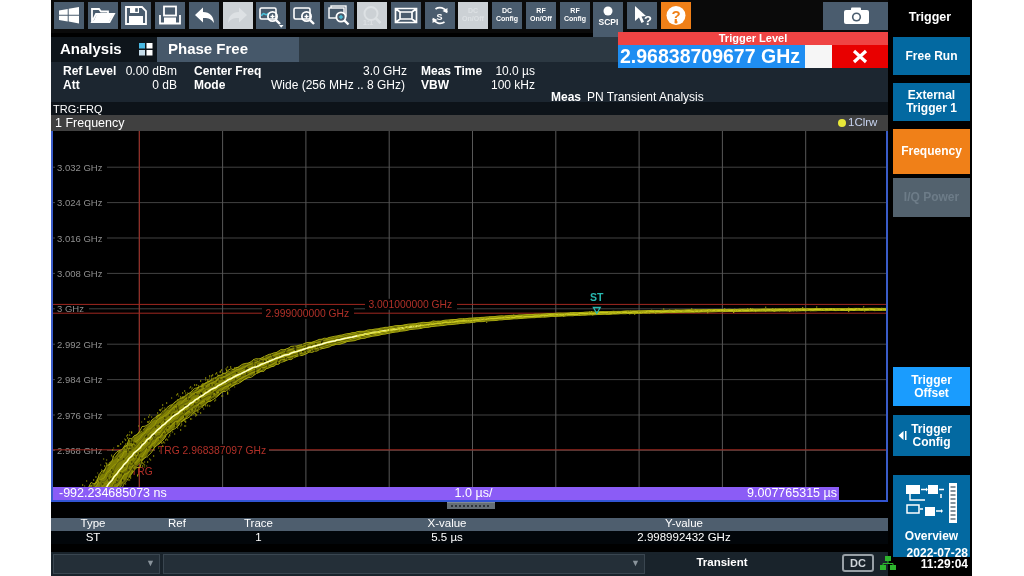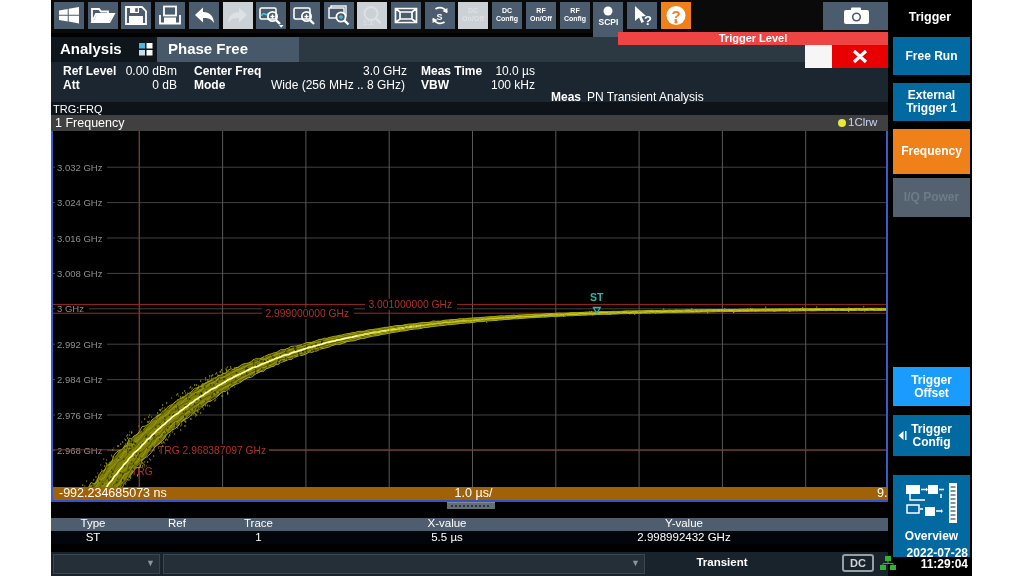--- a/index.html
+++ b/index.html
@@ -136,20 +136,21 @@
       <span class="ab" style="left:428px;top:2px;width:56px;text-align:right">10.0 µs</span>
  <b class="ab" style="left:370px;top:16px">VBW</b>
       <span class="ab" style="left:428px;top:16px;width:56px;text-align:right">100 kHz</span>
  <b class="ab" style="left:500px;top:28px">Meas</b>
       <span class="ab" style="left:536px;top:28px">PN Transient Analysis</span>
 </div>
 <div class="ab" style="left:2px;top:103px;color:#fff;font-size:11px">TRG:FRQ</div>
 
 <div class="ab" style="left:567px;top:32px;width:270px;height:36px">
  <div class="ab" style="left:0;top:0;width:270px;height:13px;background:#ef4444;color:#fff;font-weight:bold;font-size:11px;text-align:center">Trigger Level</div>
+ <div class="ab" style="left:0;top:13px;width:187px;height:23px;background:#1f8ef2;color:#fff;font-weight:bold;font-size:19.5px;line-height:23px;padding-left:2px;white-space:nowrap">2.96838709677 GHz</div>
  <div class="ab" style="left:187px;top:13px;width:27px;height:23px;background:#f6f6f6"></div>
  <div class="ab" style="left:214px;top:13px;width:56px;height:23px;background:#e80000;color:#fff;text-align:center"><svg width="56" height="23">
           <path d="M22 6 L34 17 M34 6 L22 17" stroke="#fff" stroke-width="3.2"></path>
         </svg></div>
 </div>
 
 <div class="ab" style="left:0;top:115px;width:837px;height:16px;background:#404040;color:#fff;font-size:12.5px">
  <span class="ab" style="left:4px;top:1px">1 Frequency</span>
  <span class="ab" style="left:787px;top:4px;width:8px;height:8px;border-radius:50%;background:#e8e838"></span>
  <span class="ab" style="left:797px;top:1px;font-size:11.5px;color:#c8d4f0">1Clrw</span>
@@ -228,21 +229,21 @@
 <polyline points="0,438.3 3,433.2 5,428.7 8,424.2 10,419.2 13,414.4 15,410.2 18,405.8 20,401.6 23,397.3 25,393.3 28,389.2 30,385.1 33,381.1 35,377.3 38,373.6 41,369.8 43,366.4 46,362.8 48,359.3 51,355.5 53,352.3 56,349.3 58,345.9 61,342.7 63,339.7 66,336.5 68,333.5 71,330.6 73,327.6 76,324.9 78,321.9 81,319.6 84,317.0 86,314.2 89,311.6 91,308.8 94,306.8 96,304.2 99,301.6 101,299.3 104,297.1 106,294.8 109,292.7 111,290.6 114,288.2 116,286.1 119,284.1 122,282.3 124,280.3 127,278.3 129,276.4 132,274.7 134,272.6 137,271.1 139,269.1 142,267.4 144,265.8 147,264.3 149,262.5 152,260.7 154,259.3 157,257.6 160,256.4 162,254.8 165,253.3 167,252.0 170,250.4 172,248.9 175,247.7 177,246.4 180,244.9 182,243.9 185,242.8 187,241.6 190,240.3 192,239.1 195,237.6 197,236.5 200,235.8 203,234.7 205,233.4 208,232.5 210,231.5 213,230.4 215,229.5 218,228.3 220,227.3 223,226.5 225,225.6 228,224.4 230,223.8 233,223.3 235,222.2 238,221.2 241,220.5 243,219.7 246,218.9 248,218.1 251,217.2 253,216.4 256,215.9 258,215.1 261,214.4 263,213.8 266,213.1 268,212.3 271,211.5 273,211.0 276,210.4 279,209.9 281,209.0 284,208.7 286,208.1 289,207.3 291,207.0 294,206.4 296,206.1 299,205.4 301,204.9 304,204.3 306,204.0 309,203.2 311,203.0 314,202.5 316,201.7 319,201.4 322,201.2 324,200.7 327,200.1 329,199.7 332,199.4 334,198.7 337,198.5 339,198.3 342,197.5 344,197.5 347,197.2 349,196.5 352,196.1 354,195.9 357,195.6 360,195.3 362,194.9 365,194.4" fill="none" stroke="#ffffd8" stroke-width="1.2"></polyline>
 <polyline points="301,204.9 304,204.7 306,204.2 309,203.5 311,202.8 314,202.2 316,201.9 319,201.8 322,201.3 324,200.2 327,200.5 329,200.2 332,199.1 334,199.0 337,198.2 339,198.1 342,197.7 344,197.4 347,197.0 349,196.5 352,196.4 354,195.2 357,195.2 360,195.2 362,194.9 365,194.7" fill="none" stroke="#d8d828" stroke-width="1.2"></polyline>
 <path d="M700 178.8h1.3 M706 179.3h1.3 M772 178.1h1.3 M801 177.8h1.3 M582 181.6h1.3 M485 183.7h1.3 M667 179.1h1.3 M340 197.4h1.3 M819 178.3h1.3 M693 179.4h1.3 M776 177.7h1.3 M740 179.8h1.3 M709 176.2h1.3 M413 189.8h1.3 M337 199.7h1.3 M808 180.0h1.3 M358 195.9h1.3 M351 197.0h1.3 M728 178.5h1.3 M765 178.2h1.3 M419 187.9h1.3 M670 178.9h1.3 M433 186.1h1.3 M457 184.1h1.3 M488 185.5h1.3 M433 188.1h1.3 M818 179.6h1.3 M419 188.6h1.3 M449 185.3h1.3 M647 180.1h1.3 M410 190.9h1.3 M746 176.7h1.3 M627 179.8h1.3 M681 179.4h1.3 M374 195.6h1.3 M585 181.2h1.3 M639 178.7h1.3 M696 178.0h1.3 M728 177.7h1.3 M333 198.1h1.3 M522 183.5h1.3 M374 193.3h1.3 M659 179.7h1.3 M382 190.9h1.3 M677 181.5h1.3 M418 188.3h1.3 M831 176.7h1.3 M655 179.2h1.3 M571 181.9h1.3 M448 186.3h1.3 M704 178.9h1.3 M343 199.6h1.3 M668 178.5h1.3 M780 179.2h1.3 M760 176.0h1.3 M508 183.6h1.3 M482 184.0h1.3 M804 179.1h1.3 M826 178.3h1.3 M655 178.8h1.3 M653 179.6h1.3 M828 178.2h1.3 M598 180.3h1.3 M362 194.0h1.3 M792 177.1h1.3 M465 184.8h1.3 M646 179.3h1.3 M554 180.8h1.3 M820 178.8h1.3 M514 181.7h1.3 M635 177.9h1.3 M393 189.9h1.3 M497 182.8h1.3 M781 178.0h1.3 M697 179.7h1.3 M424 188.2h1.3 M823 179.1h1.3 M333 199.0h1.3 M356 195.7h1.3 M709 180.2h1.3 M745 178.8h1.3 M385 192.5h1.3 M351 195.9h1.3 M619 179.1h1.3 M807 177.9h1.3 M733 180.4h1.3 M559 181.8h1.3 M607 178.0h1.3 M384 190.9h1.3 M685 179.7h1.3 M487 183.7h1.3 M820 179.0h1.3 M751 178.9h1.3 M352 195.7h1.3 M507 185.2h1.3 M498 183.6h1.3 M651 181.8h1.3 M431 188.3h1.3 M821 178.9h1.3 M510 183.7h1.3 M716 177.9h1.3 M807 178.0h1.3 M660 180.0h1.3 M719 177.9h1.3 M723 179.9h1.3 M737 178.9h1.3 M626 180.2h1.3 M783 178.4h1.3 M807 175.9h1.3 M587 181.3h1.3 M446 187.7h1.3 M792 180.6h1.3 M492 185.0h1.3 M768 178.6h1.3 M454 186.6h1.3 M396 190.6h1.3 M347 196.8h1.3 M694 177.5h1.3 M591 180.9h1.3 M401 192.0h1.3 M732 179.1h1.3 M744 177.7h1.3 M449 186.2h1.3 M717 180.0h1.3 M523 184.2h1.3 M533 181.1h1.3 M539 181.4h1.3 M532 182.4h1.3 M535 183.1h1.3 M502 183.9h1.3 M652 180.0h1.3 M737 179.8h1.3 M467 186.2h1.3 M613 179.1h1.3 M358 195.9h1.3 M664 179.1h1.3 M552 181.5h1.3 M826 178.4h1.3 M767 178.5h1.3 M789 178.3h1.3 M783 179.4h1.3 M578 183.2h1.3 M642 179.6h1.3 M731 179.3h1.3 M516 182.3h1.3 M557 180.4h1.3 M533 181.2h1.3 M389 190.3h1.3 M669 179.4h1.3 M411 189.4h1.3 M593 182.0h1.3 M585 181.3h1.3 M779 178.9h1.3 M739 178.3h1.3 M709 178.5h1.3 M652 180.6h1.3 M445 187.2h1.3 M428 188.8h1.3 M368 194.9h1.3 M499 182.8h1.3 M466 185.4h1.3 M573 182.9h1.3 M538 183.1h1.3 M418 191.0h1.3 M677 179.3h1.3 M423 189.2h1.3 M347 198.6h1.3 M430 191.2h1.3 M753 179.4h1.3 M741 178.2h1.3 M565 181.5h1.3 M767 177.9h1.3 M782 178.1h1.3 M416 189.3h1.3 M693 178.7h1.3 M348 197.3h1.3 M595 179.2h1.3 M714 179.2h1.3 M805 177.6h1.3 M776 178.2h1.3 M364 196.1h1.3 M628 179.6h1.3 M735 179.0h1.3 M562 182.2h1.3 M606 181.6h1.3 M582 182.0h1.3 M348 196.4h1.3 M339 197.4h1.3 M808 179.4h1.3 M718 180.3h1.3 M574 180.1h1.3 M769 179.6h1.3 M413 189.4h1.3 M564 182.1h1.3 M572 180.6h1.3 M754 179.7h1.3 M533 183.6h1.3 M535 180.5h1.3 M599 182.2h1.3 M592 181.1h1.3 M678 178.3h1.3 M372 194.6h1.3 M806 177.4h1.3 M642 180.7h1.3 M536 183.9h1.3 M430 187.6h1.3 M433 187.1h1.3 M668 177.9h1.3 M502 183.1h1.3 M414 191.2h1.3 M427 187.2h1.3 M699 180.6h1.3 M511 184.3h1.3 M791 178.1h1.3 M627 180.8h1.3 M333 199.1h1.3 M369 194.2h1.3 M576 182.0h1.3 M532 183.1h1.3 M333 198.6h1.3 M813 178.6h1.3 M344 197.6h1.3 M751 178.5h1.3 M393 190.7h1.3 M685 179.2h1.3 M428 188.1h1.3 M679 179.5h1.3 M599 179.5h1.3 M407 188.0h1.3 M556 182.5h1.3 M652 179.9h1.3 M683 178.4h1.3 M735 179.6h1.3 M671 179.1h1.3 M592 180.0h1.3 M424 189.8h1.3 M484 185.7h1.3 M427 188.0h1.3 M409 190.8h1.3 M395 191.7h1.3 M691 177.8h1.3 M381 191.1h1.3 M361 195.2h1.3 M341 197.2h1.3 M825 177.3h1.3 M584 180.8h1.3 M424 188.8h1.3 M345 197.9h1.3 M750 178.5h1.3 M647 179.0h1.3 M550 182.9h1.3 M396 189.9h1.3 M377 191.8h1.3 M833 177.7h1.3 M638 179.3h1.3 M638 180.3h1.3 M368 193.6h1.3 M687 180.2h1.3 M423 187.9h1.3 M383 191.7h1.3" stroke="#a8a816" stroke-width="1" fill="none"></path>
 </g>
 
 <text x="543.8" y="170" font-size="10.5" font-weight="bold" fill="#28b8b0" text-anchor="middle">ST</text>
 <path d="M540.4 176.5 L547.2 176.5 L543.8 182.5 Z" fill="none" stroke="#28b8b0" stroke-width="1.3"></path>
 
 </svg>
 </div>
-<div class="ab" style="left:2px;top:487px;width:916px;height:13px;background:#a16207;color:#fff;font-size:12.5px">
+<div class="ab" style="left:2px;top:487px;width:786px;height:13px;background:#8b5cf6;color:#fff;font-size:12.5px">
  <span class="ab" style="left:6px;top:-1px">-992.234685073 ns</span>
  <span class="ab" style="left:0;top:-1px;width:841px;text-align:center">1.0 µs/</span>
  <span class="ab" style="right:2px;top:-1px">9.007765315 µs</span>
 </div>
 
 <div class="ab" style="left:396px;top:502px;width:48px;height:7px;background:#646e76;border-top:1px solid #818a91">
       <div style="margin:2px 4px;height:2px;background-image:repeating-linear-gradient(90deg,#2c343a 0 2px,transparent 2px 4px)"></div>
     </div>
 <div class="ab" style="left:0;top:518px;width:837px;height:13px;background:#4e5e6e;color:#fff;font-size:11.5px">
  <span class="ab" style="left:0;width:84px;text-align:center;top:-1px">Type</span>

